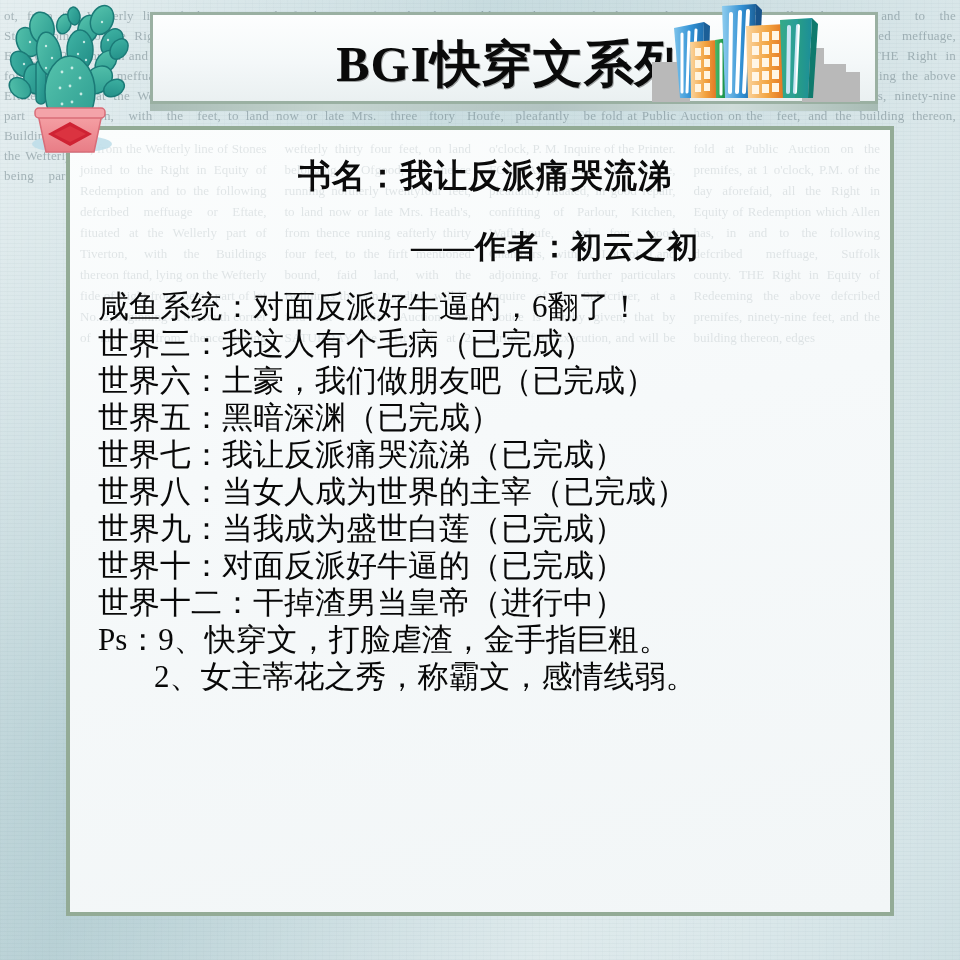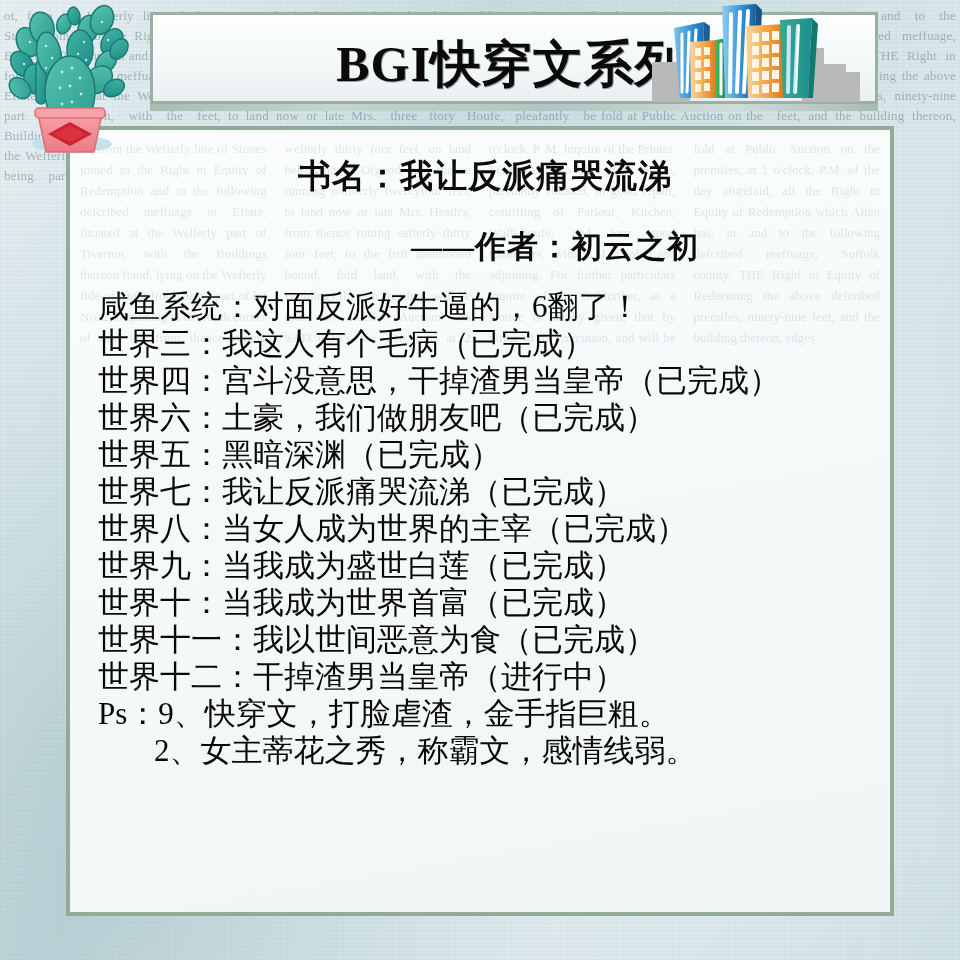--- a/index.html
+++ b/index.html
@@ -386,28 +386,26 @@
       </div>
 
       <div class="author-row">
         <span class="author-line">——作者：初云之初</span>
       </div>
 
       <div class="body-block">
         <div class="body-line">咸鱼系统：对面反派好牛逼的，6翻了！</div>
 
         <div class="body-line">世界三：我这人有个毛病（已完成）</div>
-        <div class="body-line">世界四：宫斗没意思，干掉渣男当皇帝（已完成）</div>
         <div class="body-line">世界六：土豪，我们做朋友吧（已完成）</div>
         <div class="body-line">世界五：黑暗深渊（已完成）</div>
         <div class="body-line">世界七：我让反派痛哭流涕（已完成）</div>
         <div class="body-line">世界八：当女人成为世界的主宰（已完成）</div>
         <div class="body-line">世界九：当我成为盛世白莲（已完成）</div>
-        <div class="body-line">世界十：当我成为世界首富（已完成）</div>
-        <div class="body-line">世界十一：我以世间恶意为食（已完成）</div>
+        <div class="body-line">世界十：对面反派好牛逼的（已完成）</div>
         <div class="body-line">世界十二：干掉渣男当皇帝（进行中）</div>
 
         <div class="body-line">Ps：9、快穿文，打脸虐渣，金手指巨粗。</div>
         <div class="body-line indent">2、女主蒂花之秀，称霸文，感情线弱。</div>
       </div>
 
     </div>
   </div>
 
 </div>

